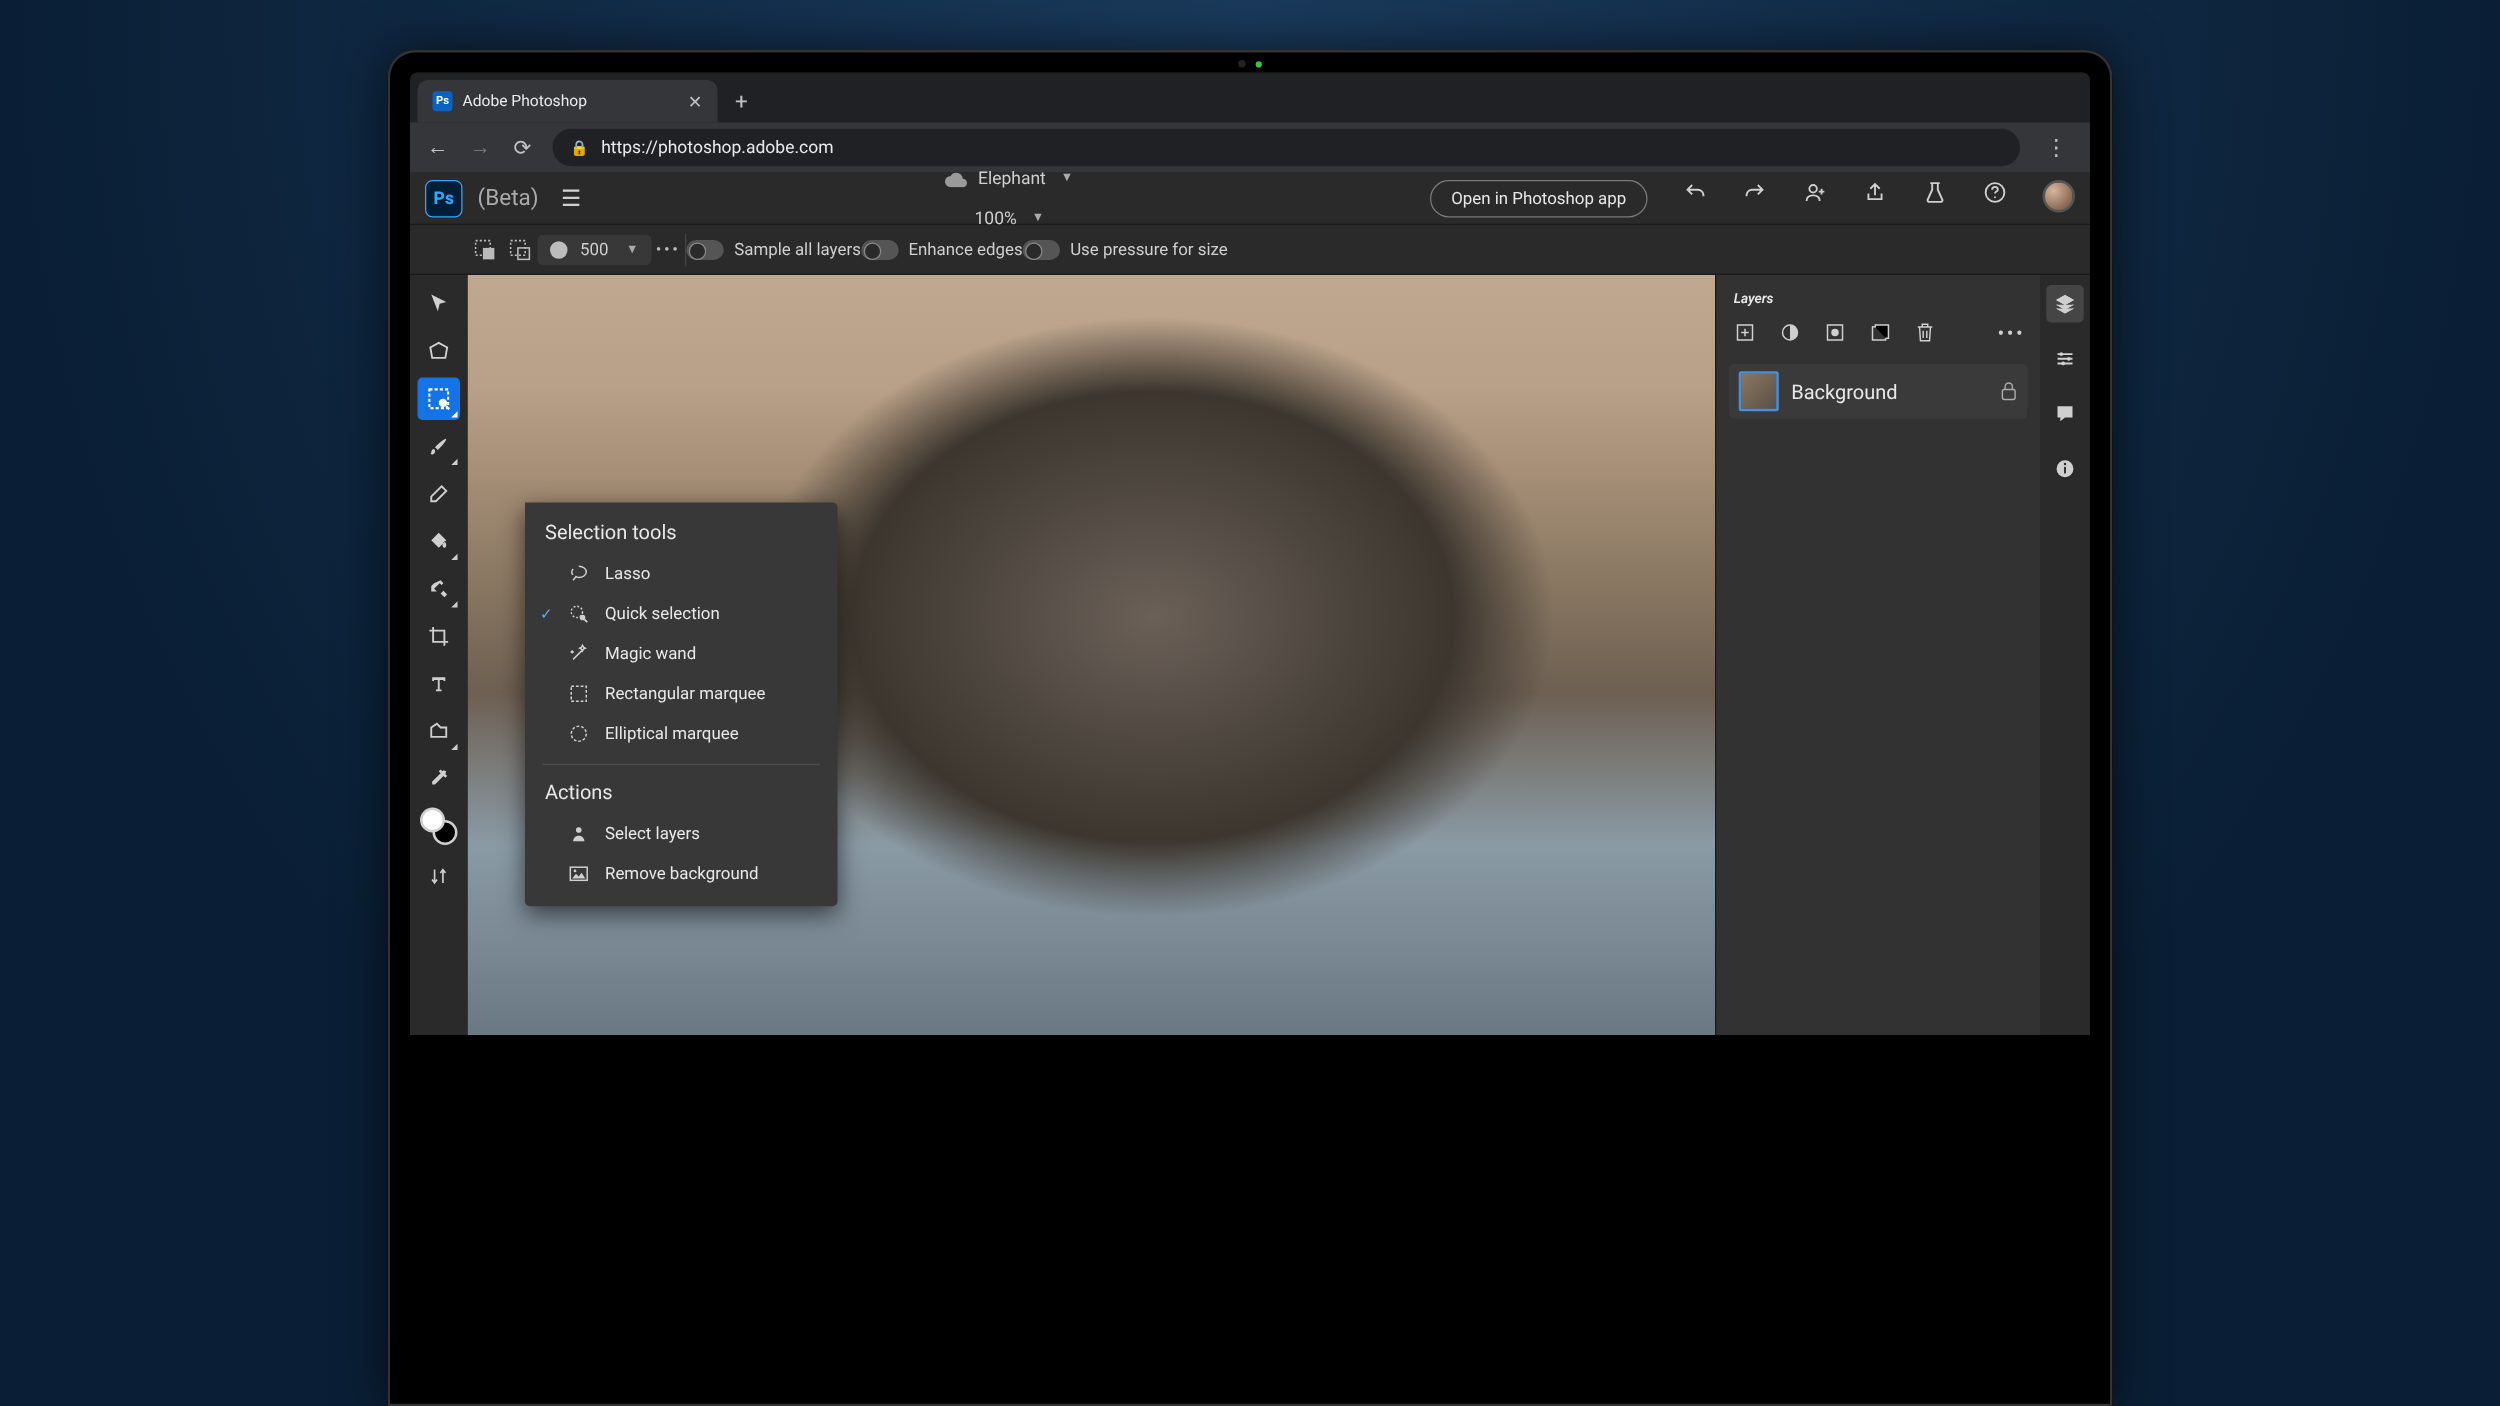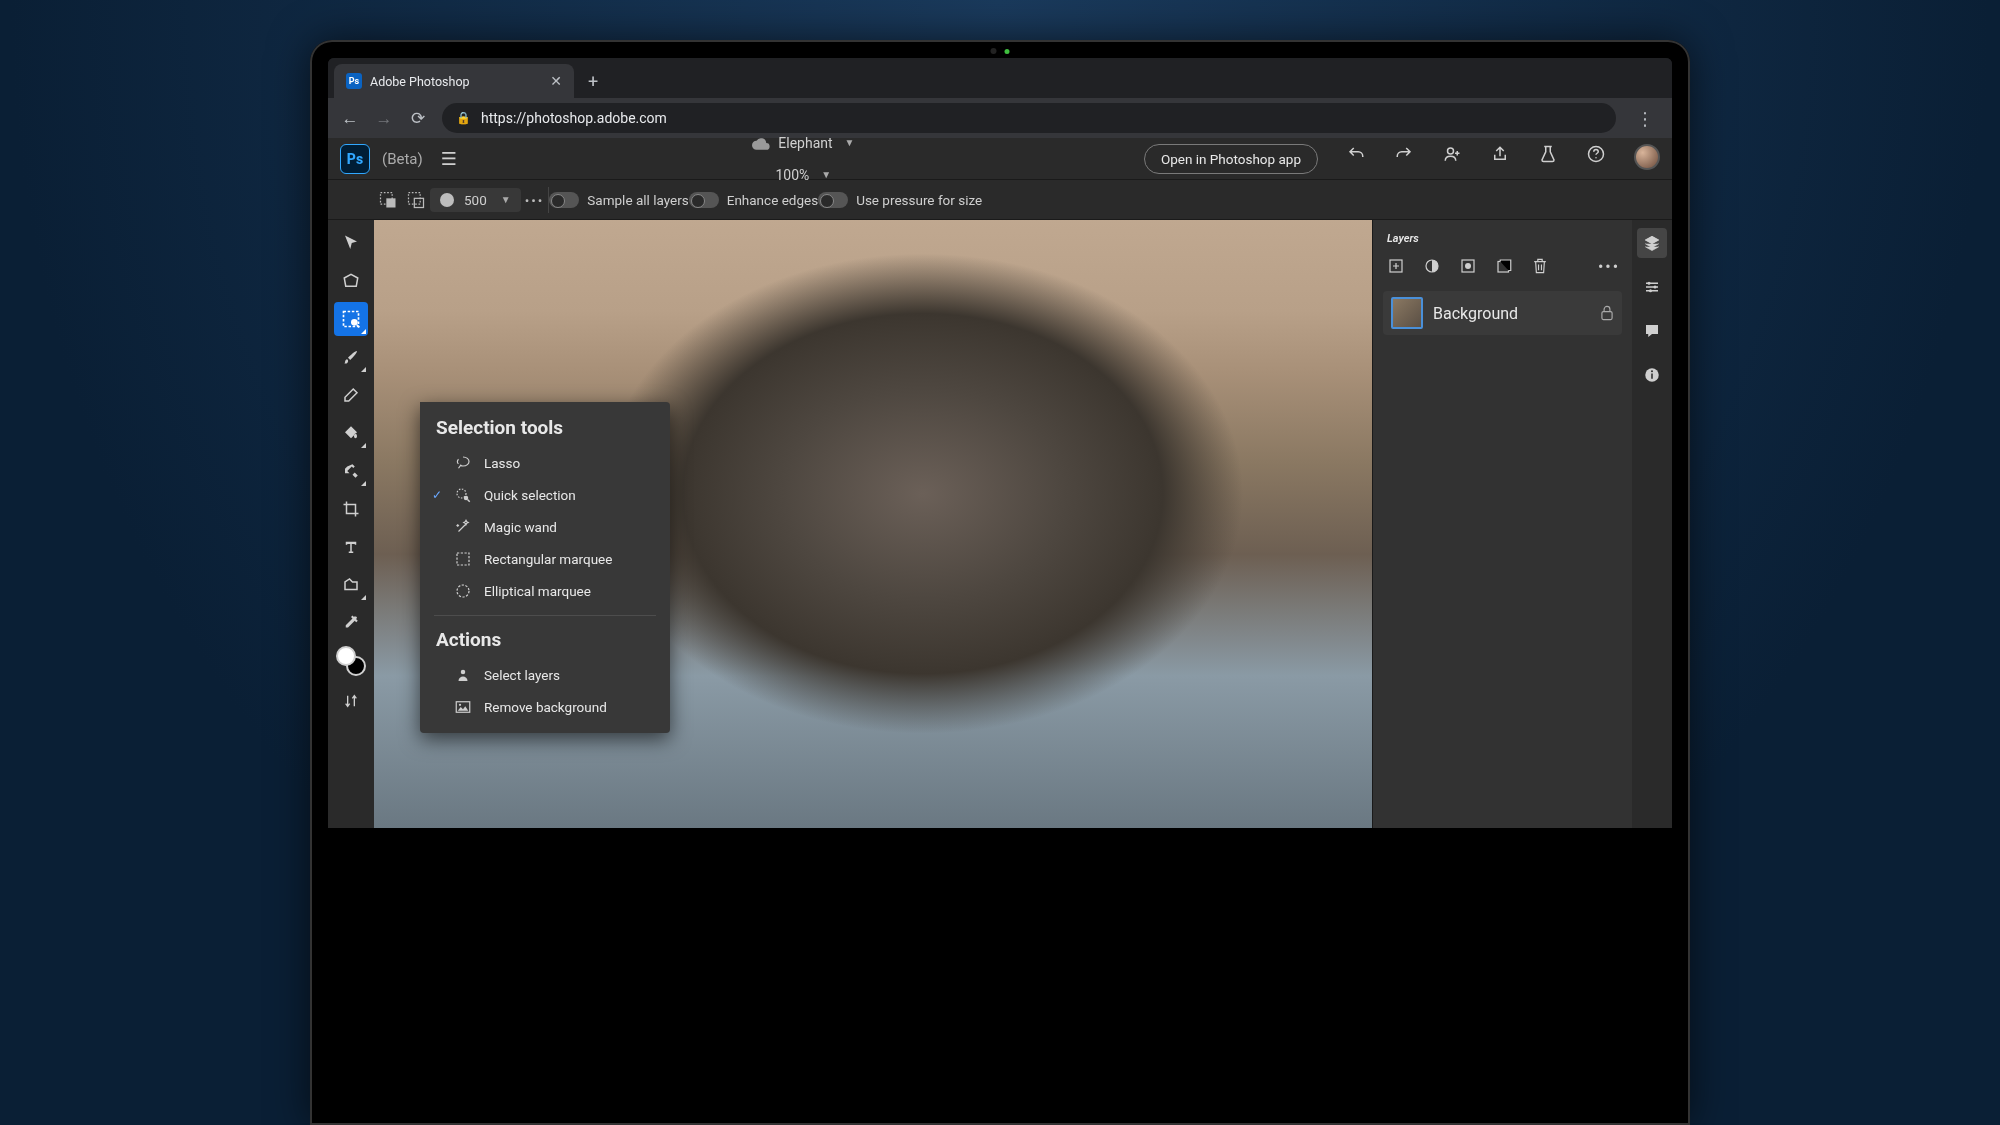--- a/index.html
+++ b/index.html
@@ -84,21 +84,21 @@
     gap: 12px;
     color: #cfcfcf;
     border-bottom: 1px solid #1a1a1a;
   }
   .ps-logo {
     width: 30px; height: 30px; background: #001e36;
     border: 1px solid #31a8ff; border-radius: 6px;
     display: flex; align-items:center; justify-content:center;
     color: #31a8ff; font-weight: 800; font-size: 14px;
   }
-  .beta { color:#aaa; font-size: 15px; }
+  .beta { color:#aaa; font-size: 18px; }
   .hamburger { font-size: 18px; cursor:pointer; padding: 4px 6px; }
   .header-center { margin-left: auto; margin-right: auto; display:flex; align-items:center; gap: 16px; font-size:14px;flex-direction:column; }
   .doc-name { display:flex; align-items:center; gap:8px; }
   .cloud-ic { color:#888; }
   .caret { font-size: 10px; color:#aaa; margin-left:4px;}
   .header-right { display:flex; align-items:flex-start; gap: 28px; }
   .pill-btn {
     border: 1.5px solid #7a7a7a; border-radius: 20px; padding: 6px 16px;
     font-size: 13.5px; color:#e8e8e8; cursor:pointer;
   }
@@ -158,21 +158,21 @@
       linear-gradient(180deg, #c0a890 0%, #b8a088 15%, #a89078 25%, #8a7862 40%, #6d5f52 55%, #8a9aa5 75%, #6a7882 100%);
   }
   .flyout {
     position:absolute; left:46px; top: 182px;
     width: 250px; background:#383838; color:#e8e8e8;
     border-radius: 0 4px 4px 4px;
     box-shadow: 0 6px 20px rgba(0,0,0,.6);
     font-size: 13.5px; padding: 10px 0;
     z-index: 10;
   }
-  .flyout h4 { font-size:19px; font-weight:700; padding: 4px 16px 8px; }
+  .flyout h4 { font-size:16px; font-weight:400; padding: 4px 16px 8px; }
   .flyout .item {
     display:flex; align-items:center; gap:12px;
     padding: 7px 16px 7px 34px; cursor:pointer; position:relative;
   }
   .flyout .item.checked::before{
     content:"✓"; position:absolute; left:12px; color:#6aa8ff; font-size:12px;
   }
   .flyout .item svg, .flyout .item .ficon { flex-shrink:0; }
   .flyout hr{ border:none; border-top:1px solid #4d4d4d; margin: 8px 14px; }
 

